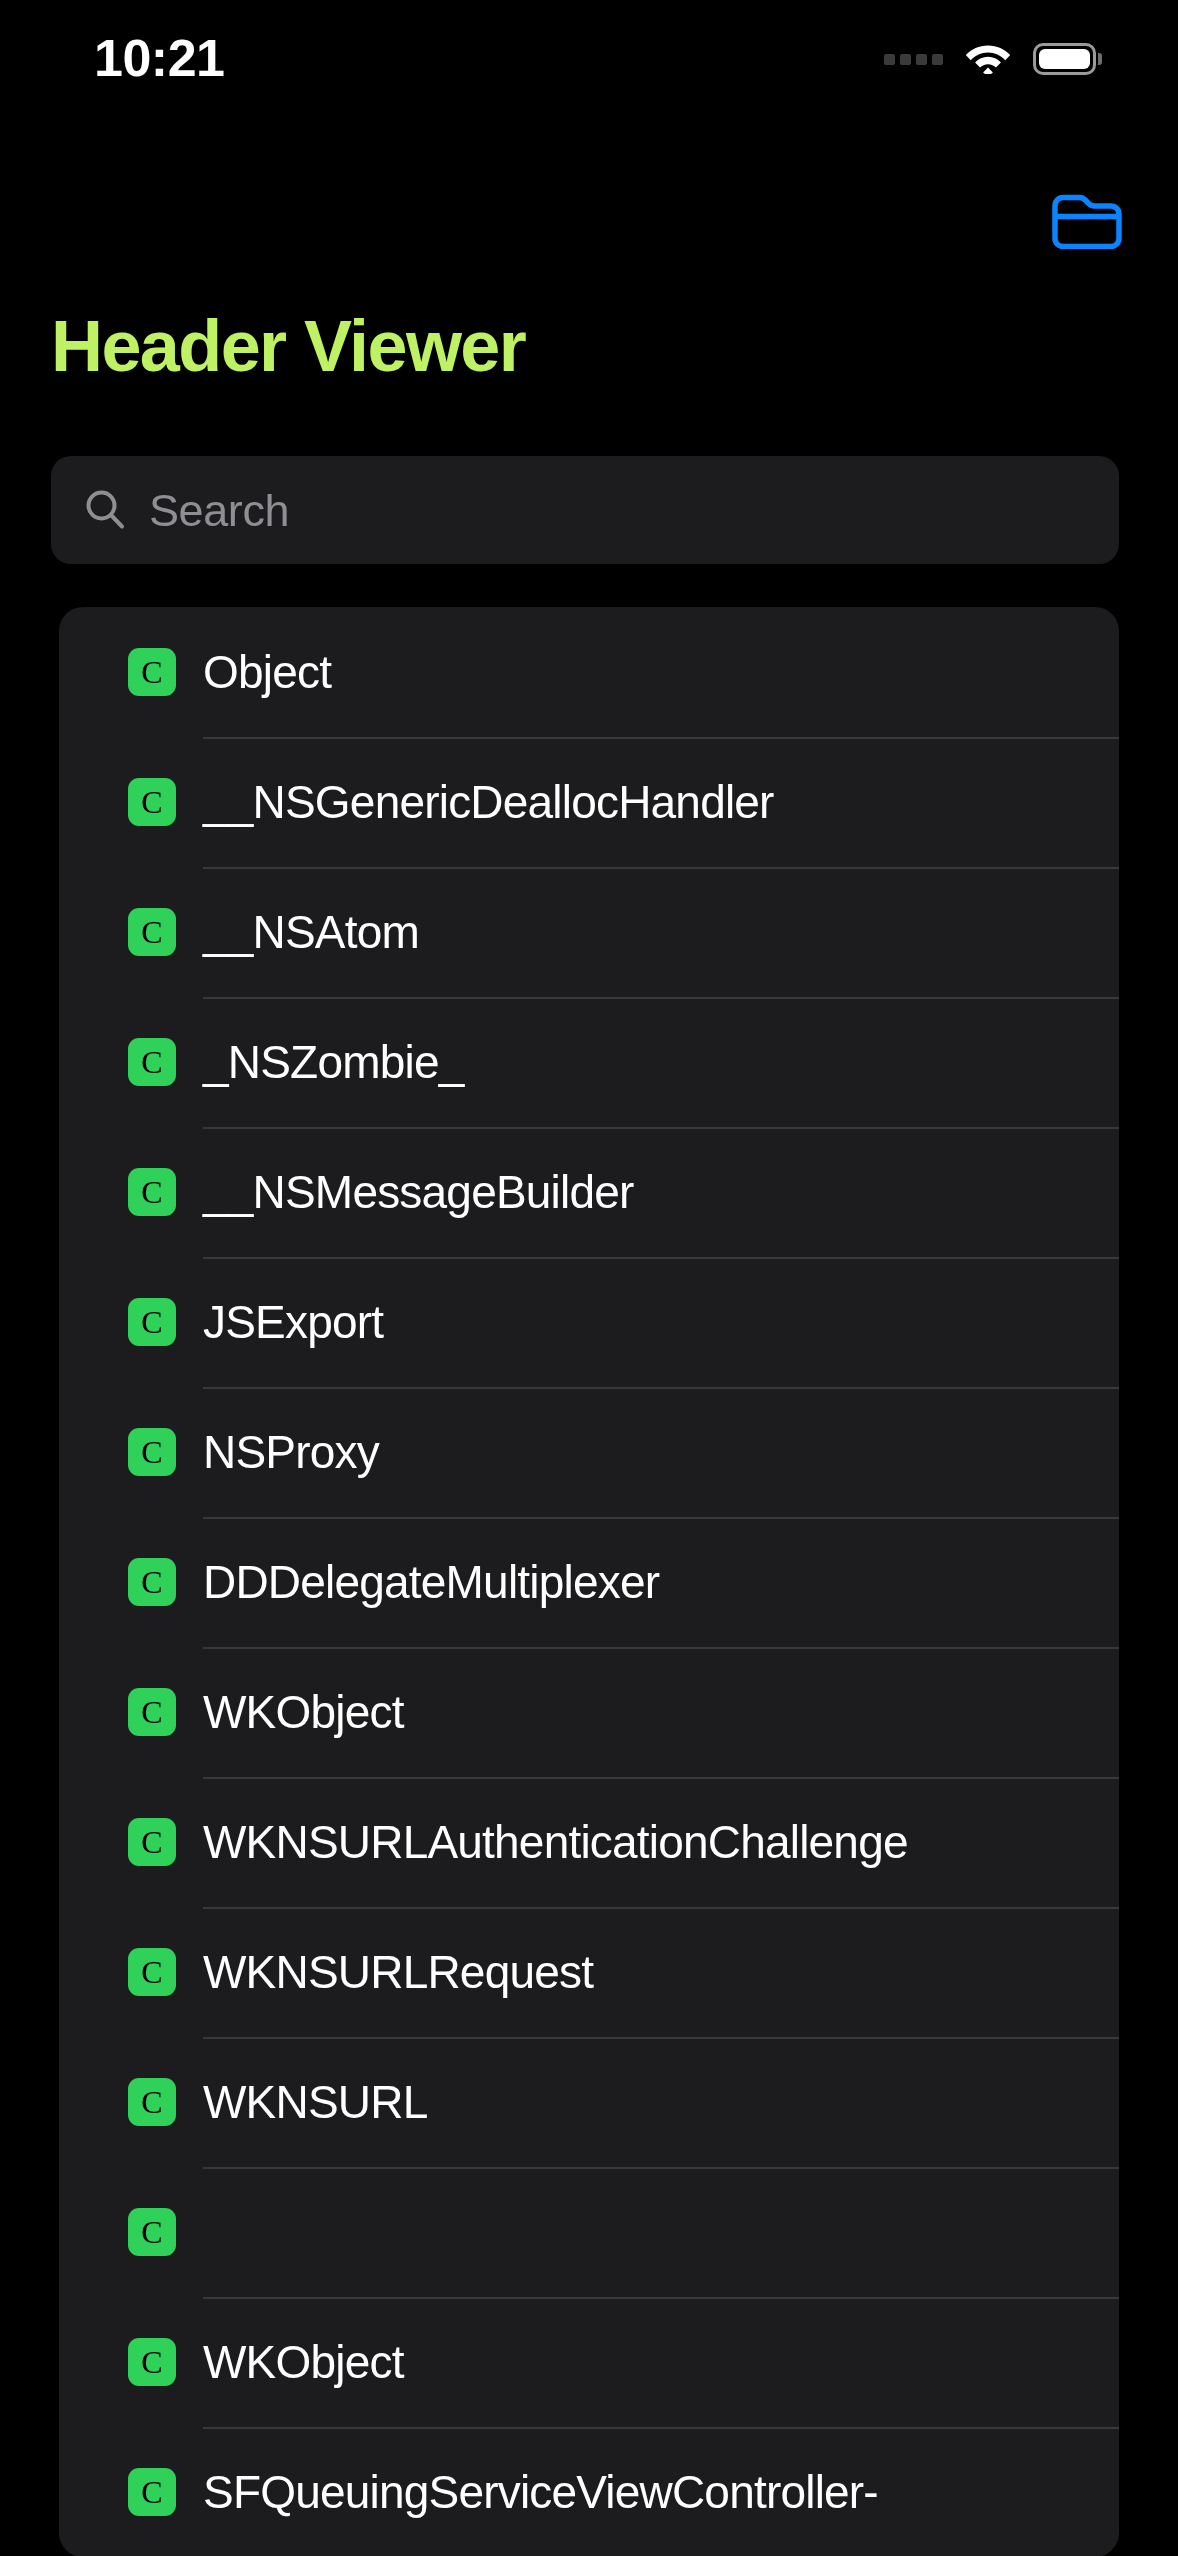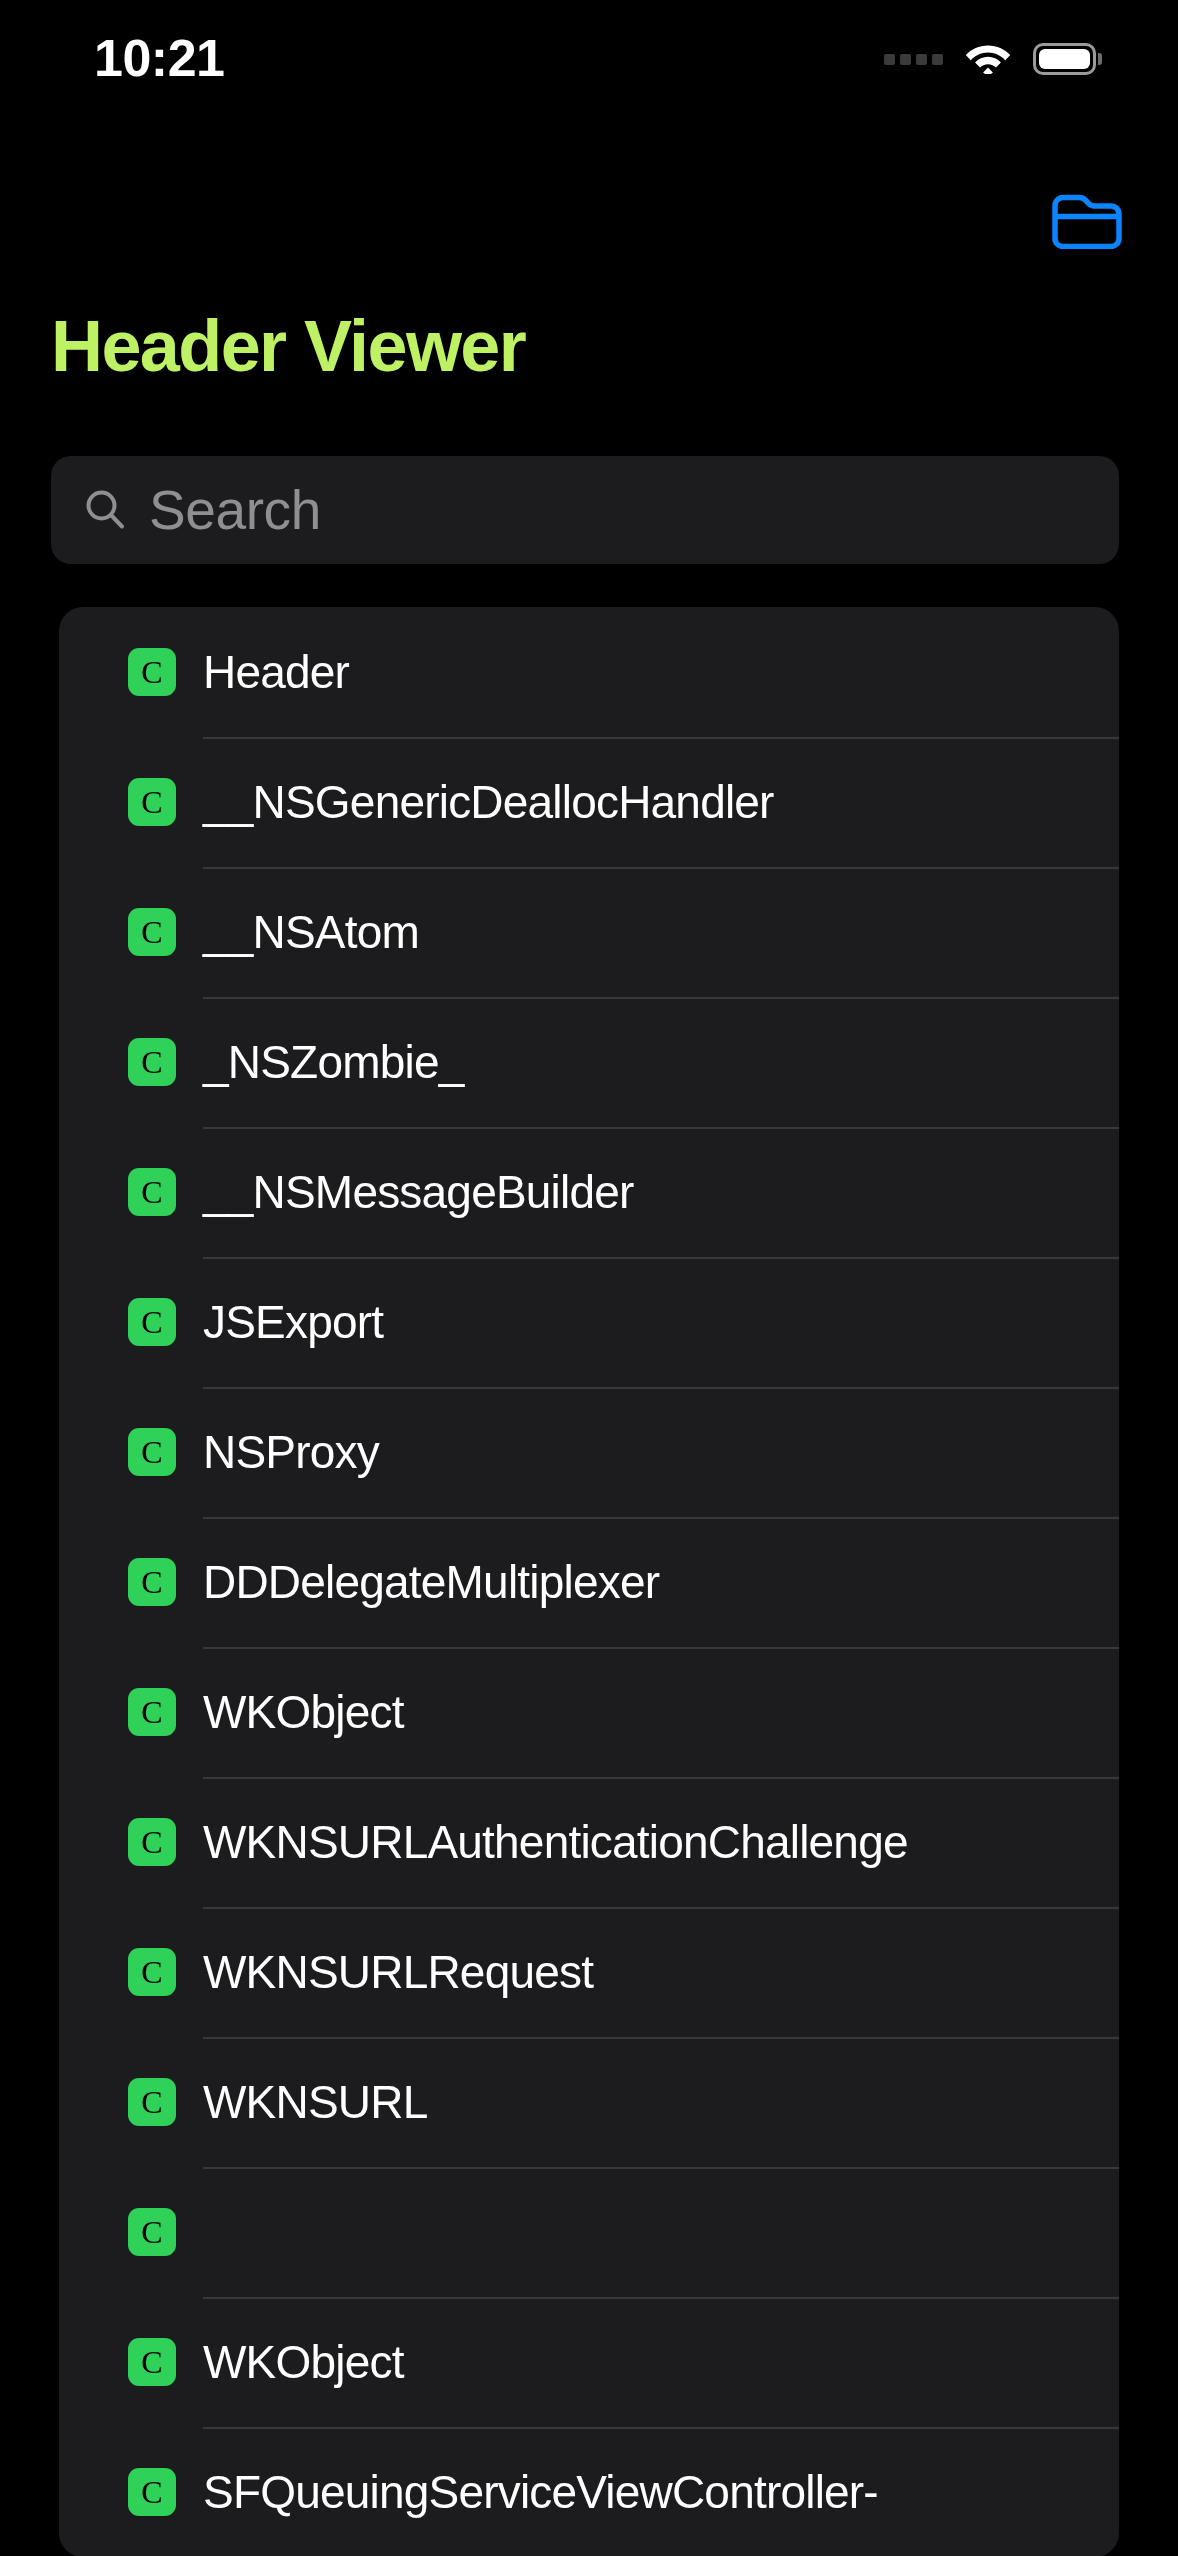--- a/index.html
+++ b/index.html
@@ -94,21 +94,21 @@
     background:#1c1c1e;
     border-radius:20px;
     display:flex; align-items:center;
     padding-left:32px;
     gap:22px;
     cursor:text;
   }
   .search-icon { flex:0 0 auto; display:block; margin-top:2px; }
   .search-placeholder {
     color:#8e8e93;
-    font-size:55px;
+    font-size:45px;
     letter-spacing:-0.4px;
     line-height:1;
   }
 
   
   .list-card {
     position:absolute; top:607px; left:59px;
     width:1060px;
     background:#1c1c1e;
     border-radius:24px;
@@ -196,21 +196,21 @@
         <circle cx="18.5" cy="18.5" r="13" fill="none" stroke="#8e8e93" stroke-width="4"></circle>
         <line x1="28.5" y1="28.5" x2="39" y2="39.5" stroke="#8e8e93" stroke-width="4" stroke-linecap="round"></line>
       </svg>
     </span>
     <span class="search-placeholder">Search</span>
   </div>
 
   <div class="list-card" id="class-list">
       <div class="list-row">
         <span class="kind-badge">C</span>
-        <span class="row-label">Header</span>
+        <span class="row-label">Object</span>
       </div>
       <div class="list-row">
         <span class="kind-badge">C</span>
         <span class="row-label">__NSGenericDeallocHandler</span>
       </div>
       <div class="list-row">
         <span class="kind-badge">C</span>
         <span class="row-label">__NSAtom</span>
       </div>
       <div class="list-row">

